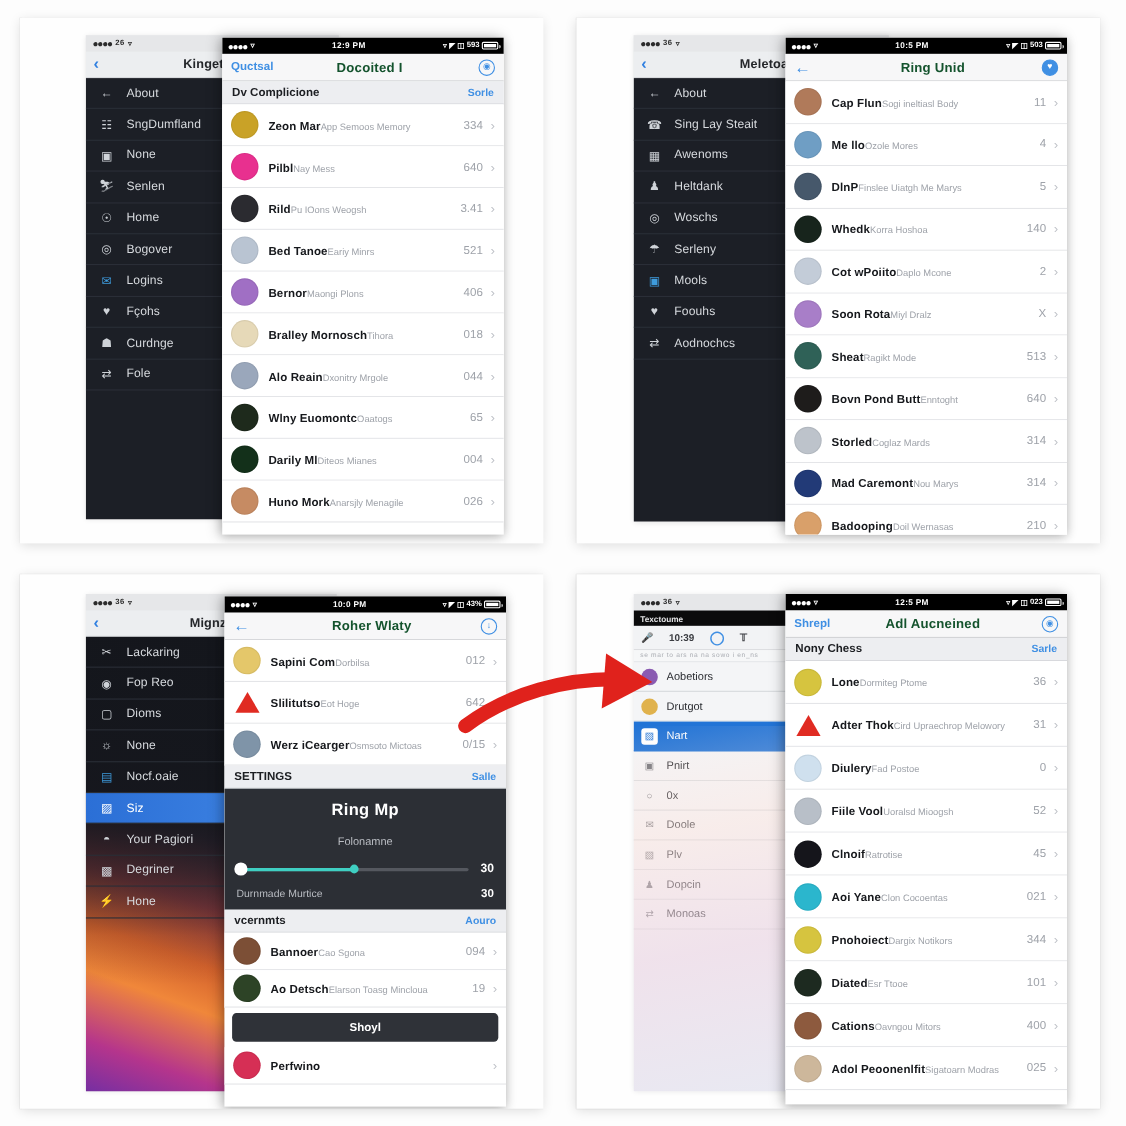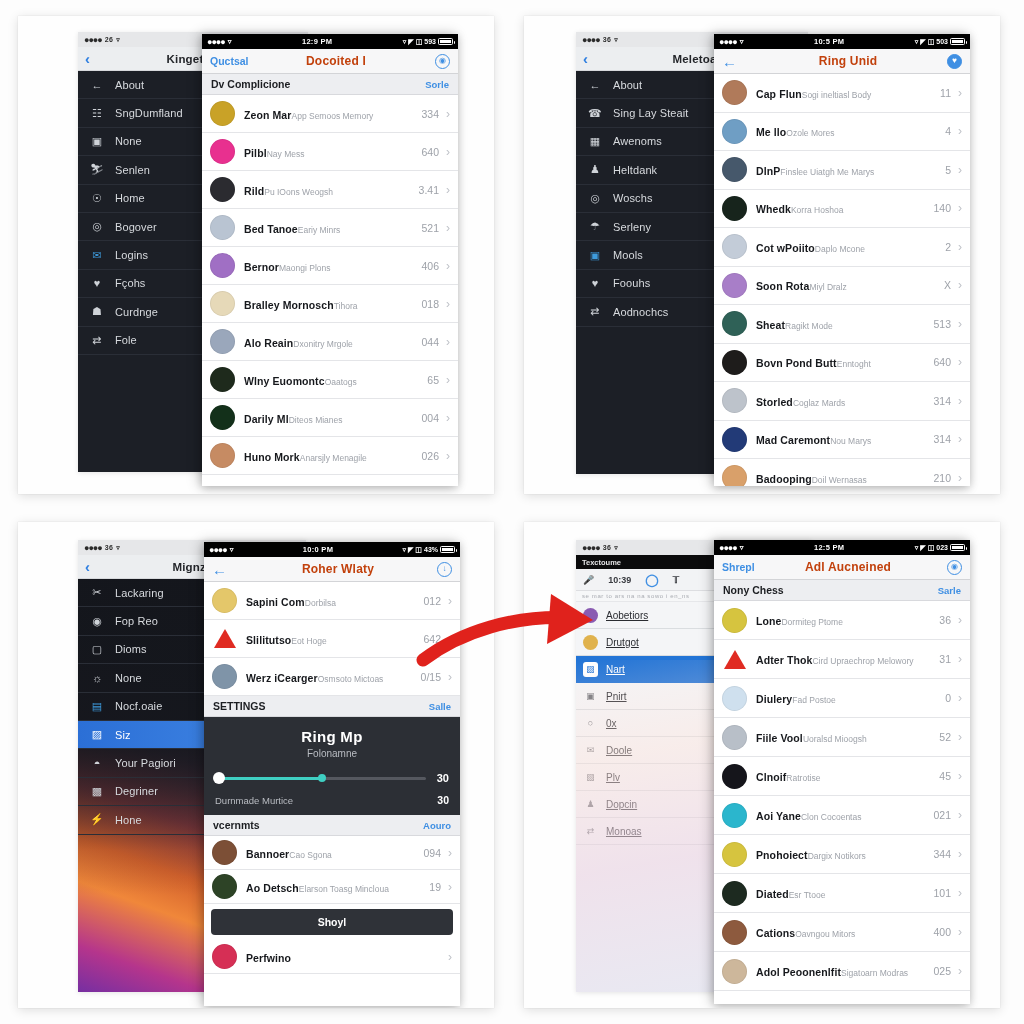--- a/index.html
+++ b/index.html
@@ -120,21 +120,21 @@
     display: flex; align-items: center;
     padding: 0 8px;
   }
   .navbar-front .nb-left {
     font-size: 10.5px; color: #3f8fe3; font-weight: bold;
     min-width: 42px;
   }
   .navbar-front .nb-left.chev { font-size: 15px; font-weight: bold; }
   .navbar-front .nb-title {
     flex: 1; text-align: center;
-    font-size: 12px; font-weight: bold; color: #c2410c;
+    font-size: 12px; font-weight: bold; color: #14532d;
     letter-spacing: .2px;
   }
   .navbar-front .nb-right {
     min-width: 30px; display:flex; justify-content:flex-end;
   }
   .circ-btn {
     width: 15px; height: 15px; border-radius: 50%;
     border: 1.3px solid #3f8fe3; color: #3f8fe3;
     display: flex; align-items: center; justify-content: center;
     font-size: 8px; line-height: 1;
@@ -196,21 +196,21 @@
     color: #bfc2c8; font-size: 12px; line-height: 1; font-weight: normal;
   }
 
   
   .ring-card {
     background: #2c2f35;
     padding: 11px 11px 9px 11px;
     color: #fff;
   }
   .ring-title { text-align:center; font-size: 15px; font-weight: bold; letter-spacing:.3px; }
-  .ring-sub { text-align:center; font-size: 10px; color: #b9bcc2; margin-top: 3px; }
+  .ring-sub { text-align:center; font-size: 10px; color: #b9bcc2; margin-top: 15px; }
   .slider-wrap { display:flex; align-items:center; margin-top: 13px; }
   .slider-track {
     position: relative; flex: 1; height: 3px; border-radius: 2px;
     background: #55585f;
   }
   .slider-fill {
     position:absolute; left:0; top:0; bottom:0; width: 51%;
     background: #3fcfc2; border-radius: 2px;
   }
   .knob-lg {
@@ -255,21 +255,21 @@
   .br-row {
     display:flex; align-items:center; height: 27px;
     padding: 0 7px; font-size: 10px; color:#2a2c31;
     border-bottom: 1px solid rgba(210,212,216,.75);
   }
   .br-row .mini-av { width:15px;height:15px;border-radius:50%;margin-right:8px;flex-shrink:0;}
   .br-row .mini-ic {
     width:15px;height:15px;margin-right:8px;flex-shrink:0;border-radius:3px;
     display:flex;align-items:center;justify-content:center;font-size:9px;color:#6d7076;
   }
-  .br-row .brl { flex:1; white-space:nowrap; overflow:hidden;text-decoration:underline; }
+  .br-row .brl { flex:1; white-space:nowrap; overflow:hidden; }
   .br-row .brr { font-size:8.5px; color:#8d9097; white-space:nowrap; }
   .br-row.sel { background:#2274d6; color:#fff; border-bottom-color:#2274d6;}
   .br-row.sel .brr { color:#d6e5fb; }
   .br-row.sel .mini-ic { background:#fff; color:#2274d6; }
   .br-fade {
     position:absolute; left:0; right:0; top: 120px; bottom:0;
     background: linear-gradient(170deg, rgba(255,255,255,0) 0%, rgba(252,226,219,.45) 28%, rgba(236,210,226,.55) 58%, rgba(224,226,240,.6) 100%);
     pointer-events:none;
   }
 

